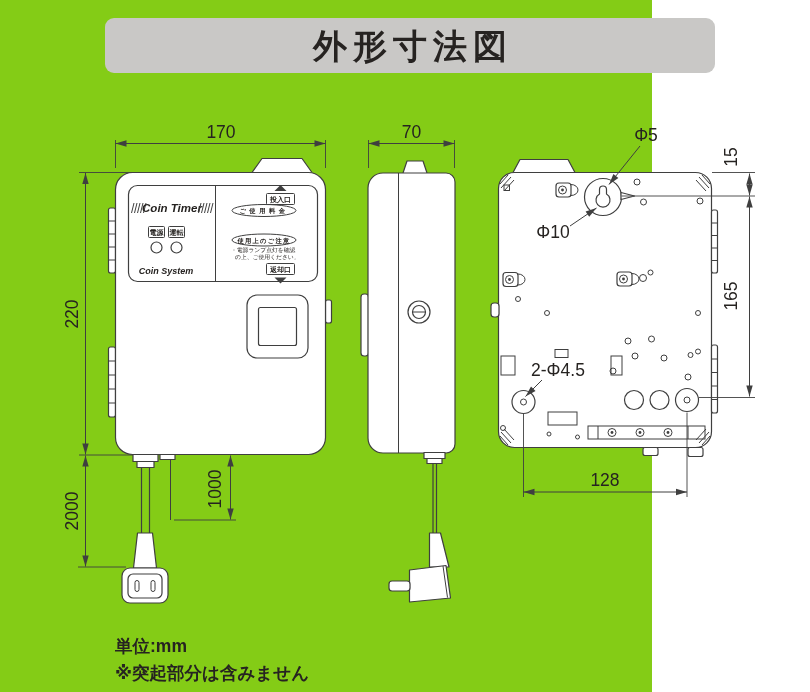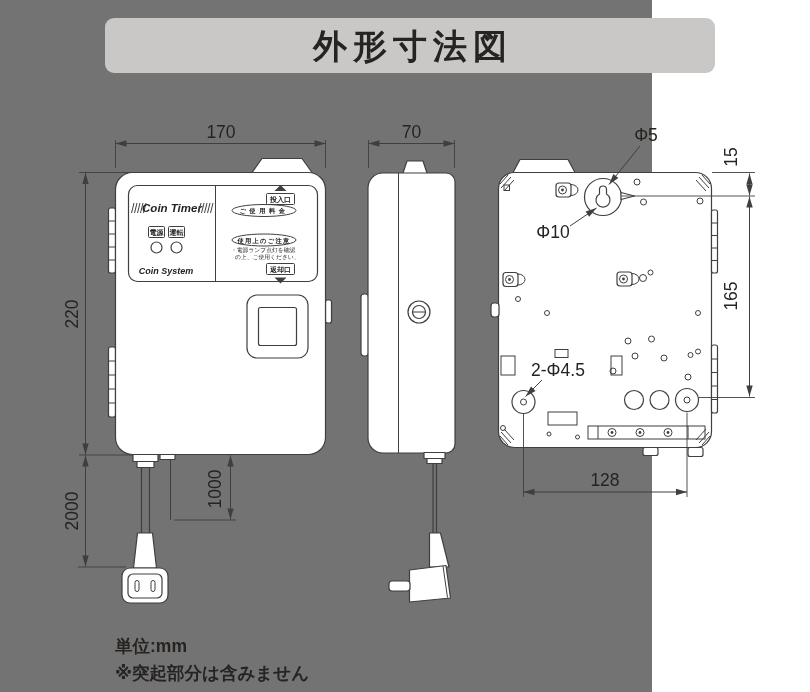--- a/index.html
+++ b/index.html
@@ -1,17 +1,17 @@
 <!DOCTYPE html>
 <html style="--line: #3f3f3f; --title_bg: #c9c8c6; --text: #262321;"><head>
 <meta charset="utf-8">
 <style>
   :root { --line:#3f3f3f; --title_bg:#c9c8c6; --text:#262321; }
   html,body { margin:0; padding:0; background:#fff; }
-  .stage { width:652px; height:692px; position:relative; background:#737373;
+  .stage { width:652px; height:692px; position:relative; background:#84cc16;
            font-family:"Liberation Sans","DejaVu Sans",sans-serif; }
   svg text { fill:var(--text); font-family:"Liberation Sans","DejaVu Sans",sans-serif; }
   .s  { stroke:var(--line); fill:none; stroke-width:1.2; stroke-linecap:round; stroke-linejoin:round; }
   .sf { stroke:var(--line); fill:#fff; stroke-width:1.2; stroke-linejoin:round; }
   .t1 { stroke:var(--line); fill:none; stroke-width:1; }
   .fl { fill:var(--line); stroke:none; }
   .dim { stroke:var(--line); fill:none; stroke-width:1; }
   .ext { stroke:var(--line); fill:none; stroke-width:0.9; }
   #arr path { fill:var(--line); }
   .title-bg { fill:var(--title_bg); }

